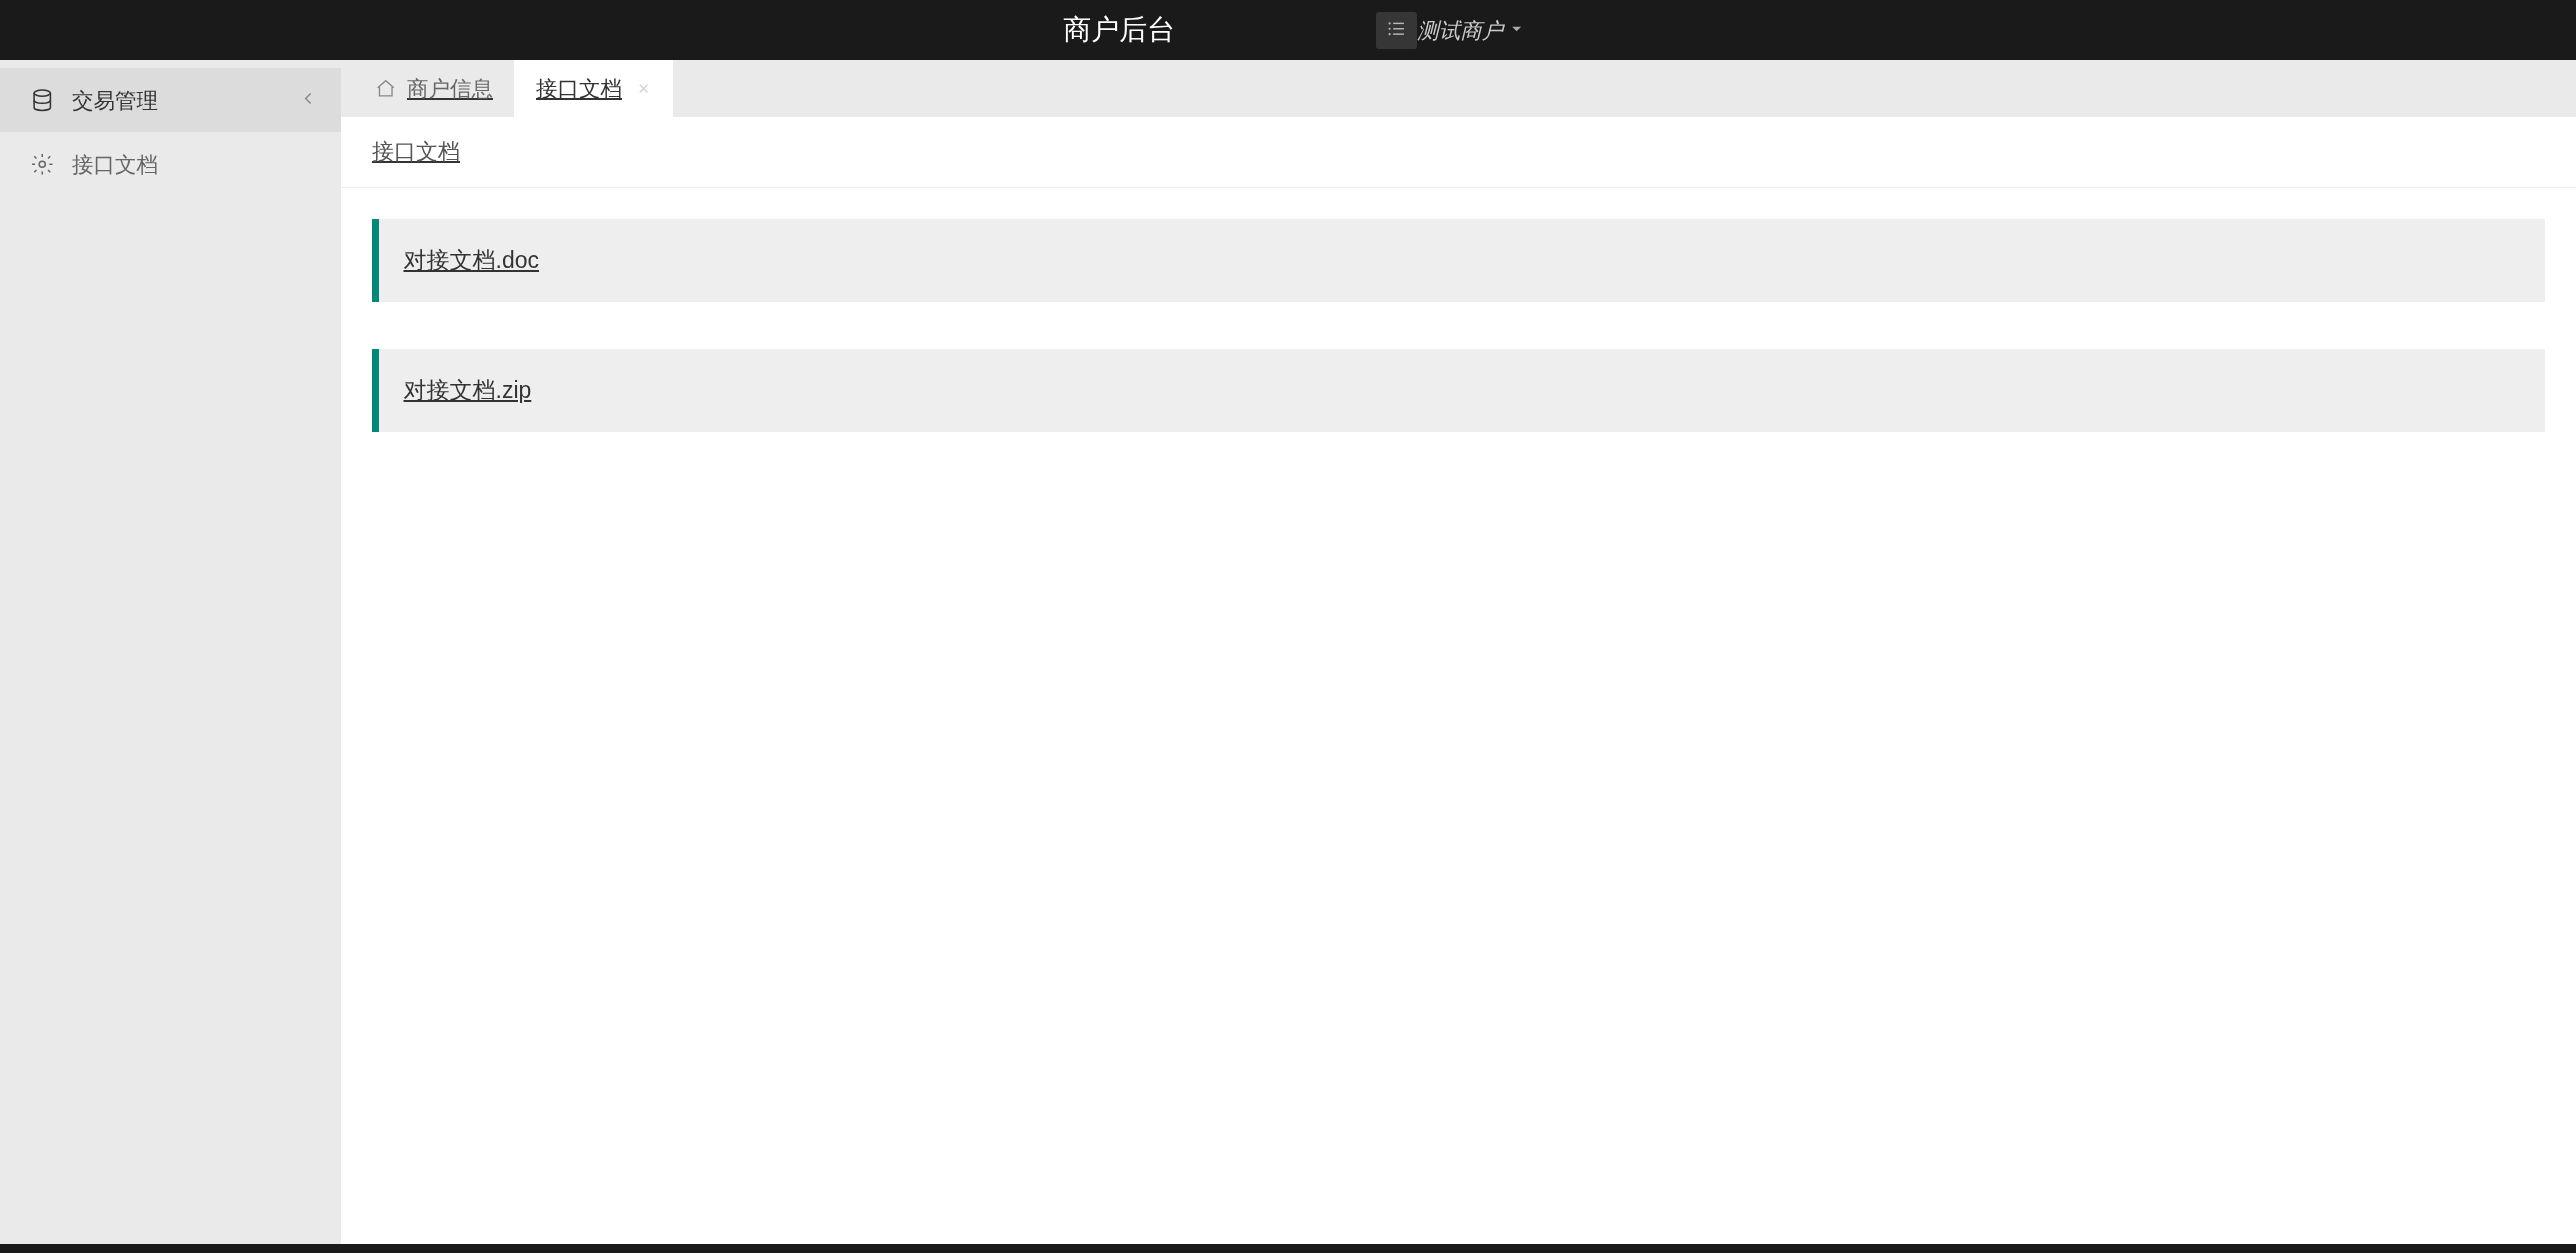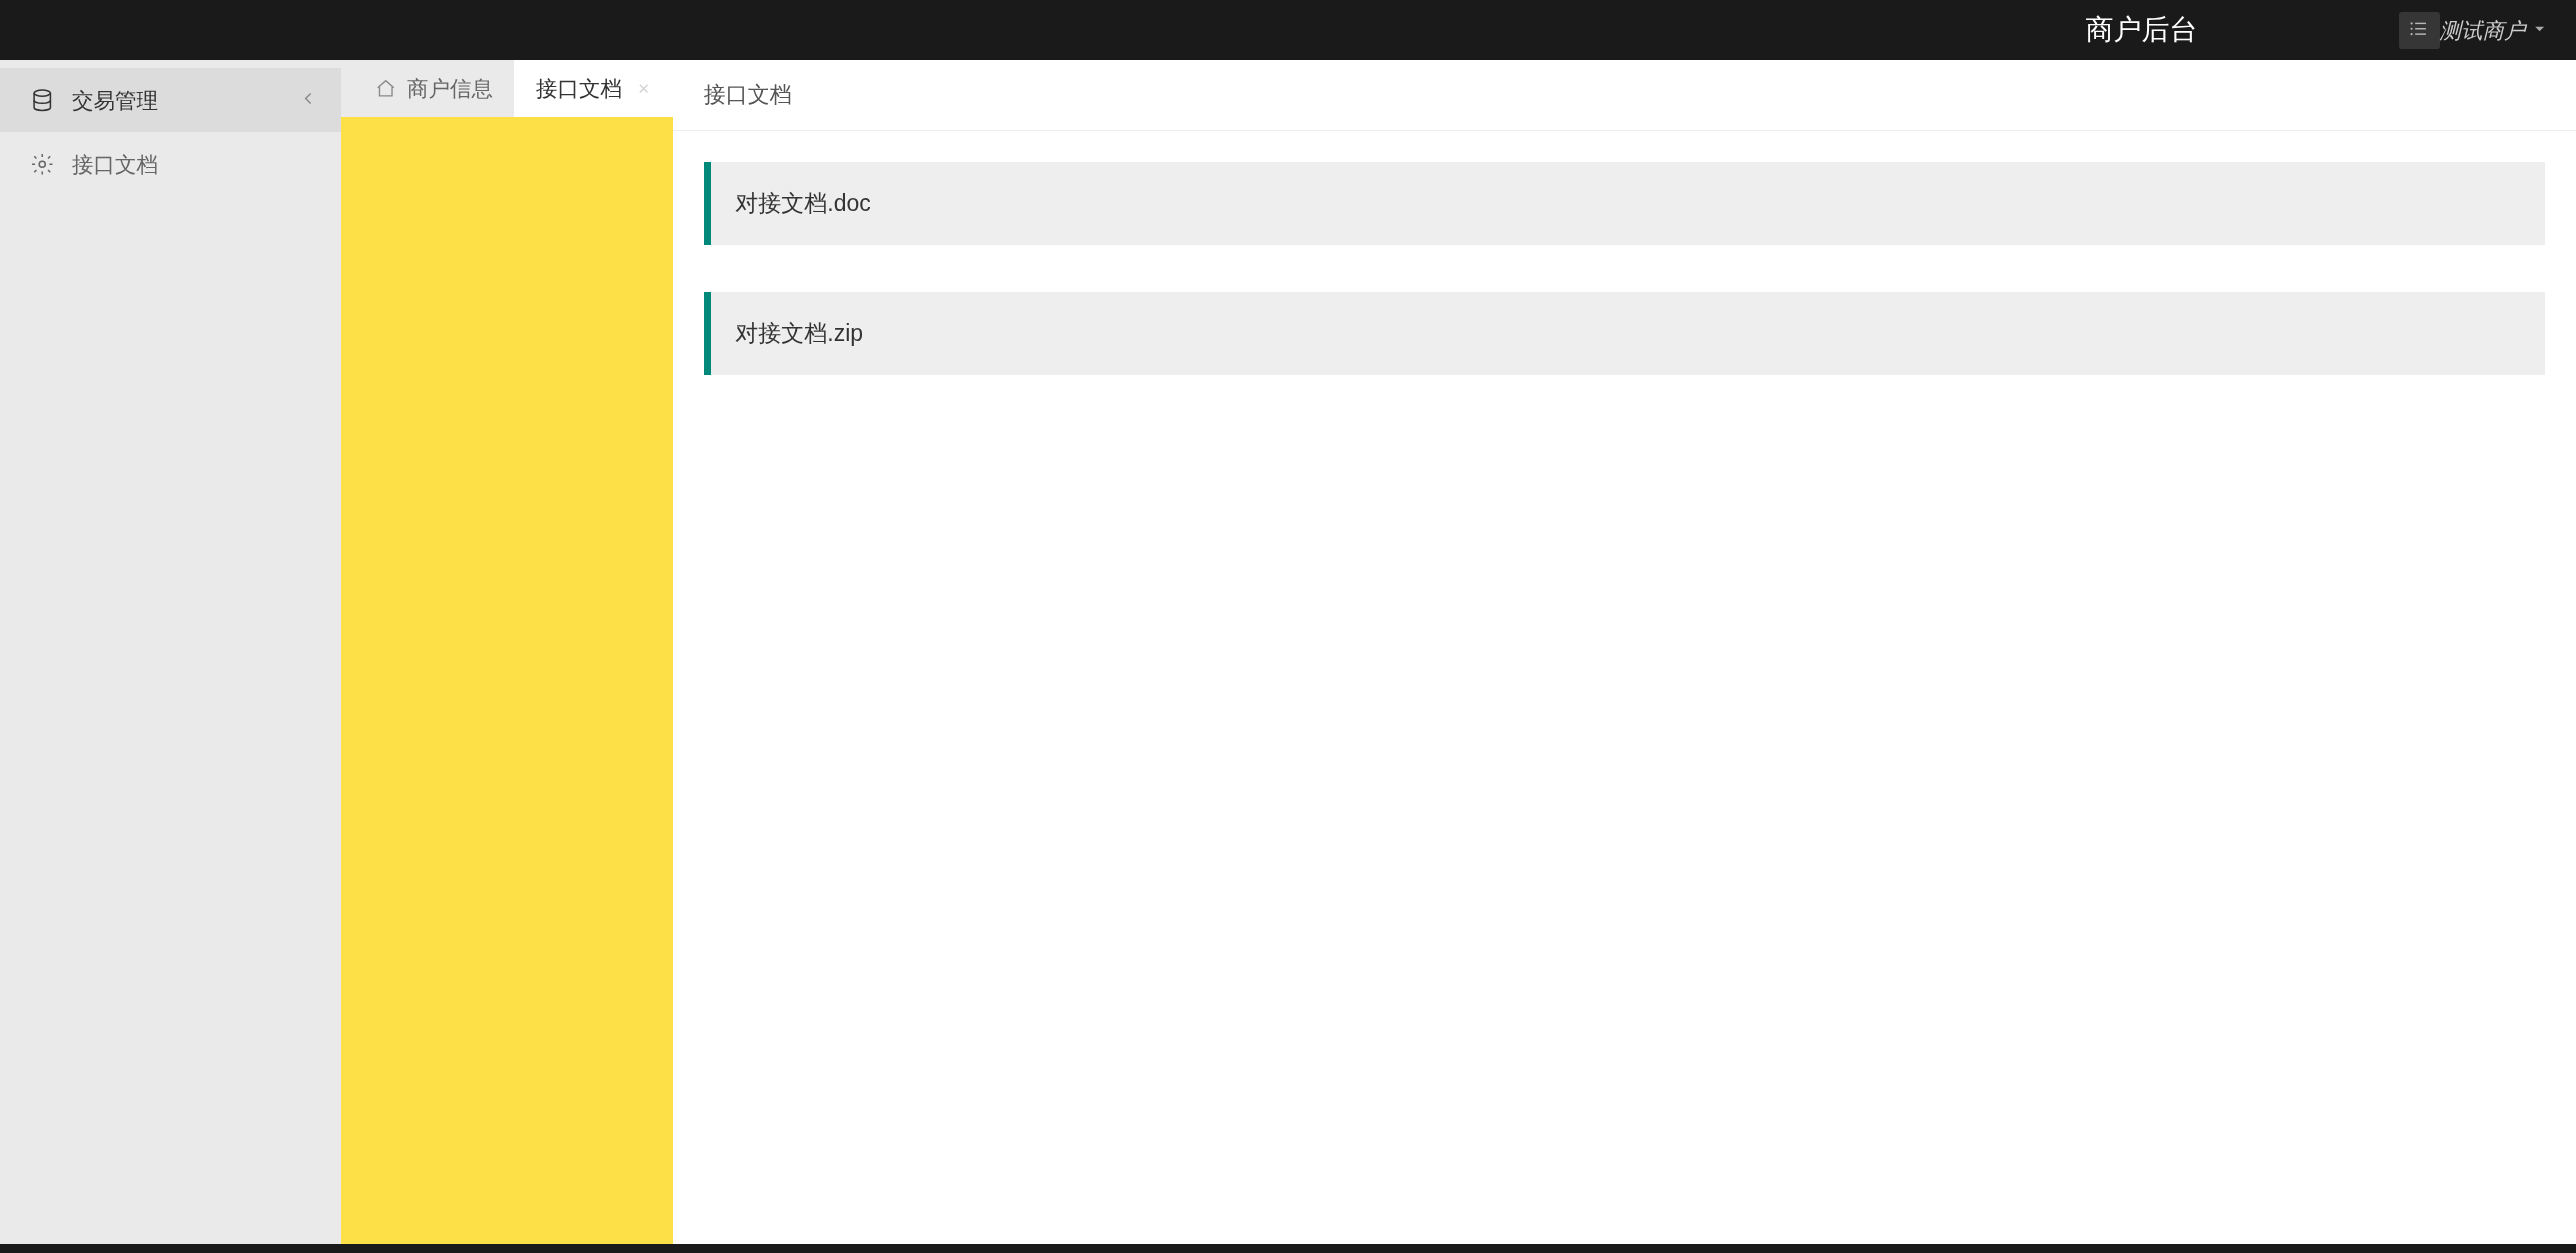--- a/index.html
+++ b/index.html
@@ -11,22 +11,22 @@
       font-family: "Helvetica Neue", Helvetica, "PingFang SC", "Hiragino Sans GB", "Microsoft YaHei", Arial, sans-serif;
       font-size: 10.7px;
       color: #333;
       background: #fff;
     }
     .header {
       background: #1a1a1a;
       height: 60px;
       display: flex;
       align-items: center;
-      justify-content: flex-end;
-      padding: 0 29px 0 0;
+      justify-content: center;
+      padding: 0 16px 0 0;
     }
     .header-left {
       display: flex;
       align-items: center;
       height: 100%;
     }
     .brand {
       color: #fff;
       font-size: 28px;
       padding: 0 28px;
@@ -108,23 +108,24 @@
     }
     .sidebar-item .chevron svg {
       width: 17px;
       height: 17px;
       stroke: #888;
       fill: none;
       stroke-width: 2;
     }
     .main {
       flex: 1;
-      background: #fde047;
-      display: flex;
-      flex-direction: row;
+      background: #701a75;
+      display: flex;
+      flex-direction: column;
+      text-decoration: underline;
     }
     .tabs-bar {
       background: #eaeaea;
       display: flex;
       align-items: flex-end;
       padding-left: 12.3px;
       height: 57px;
     }
     .tab {
       display: flex;

